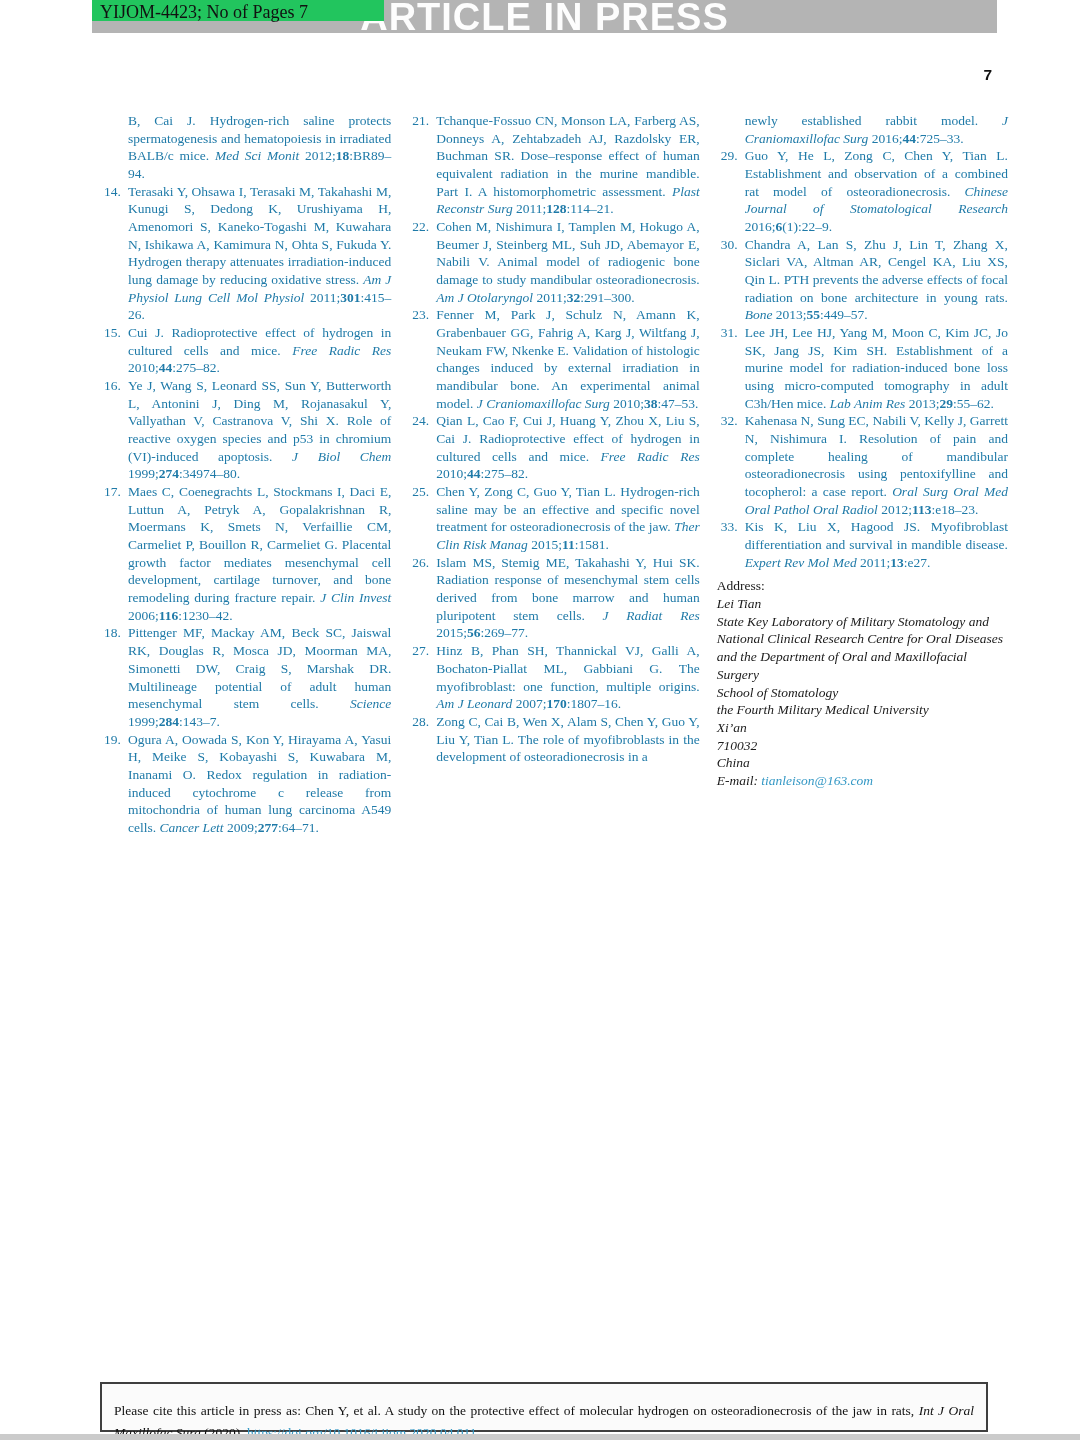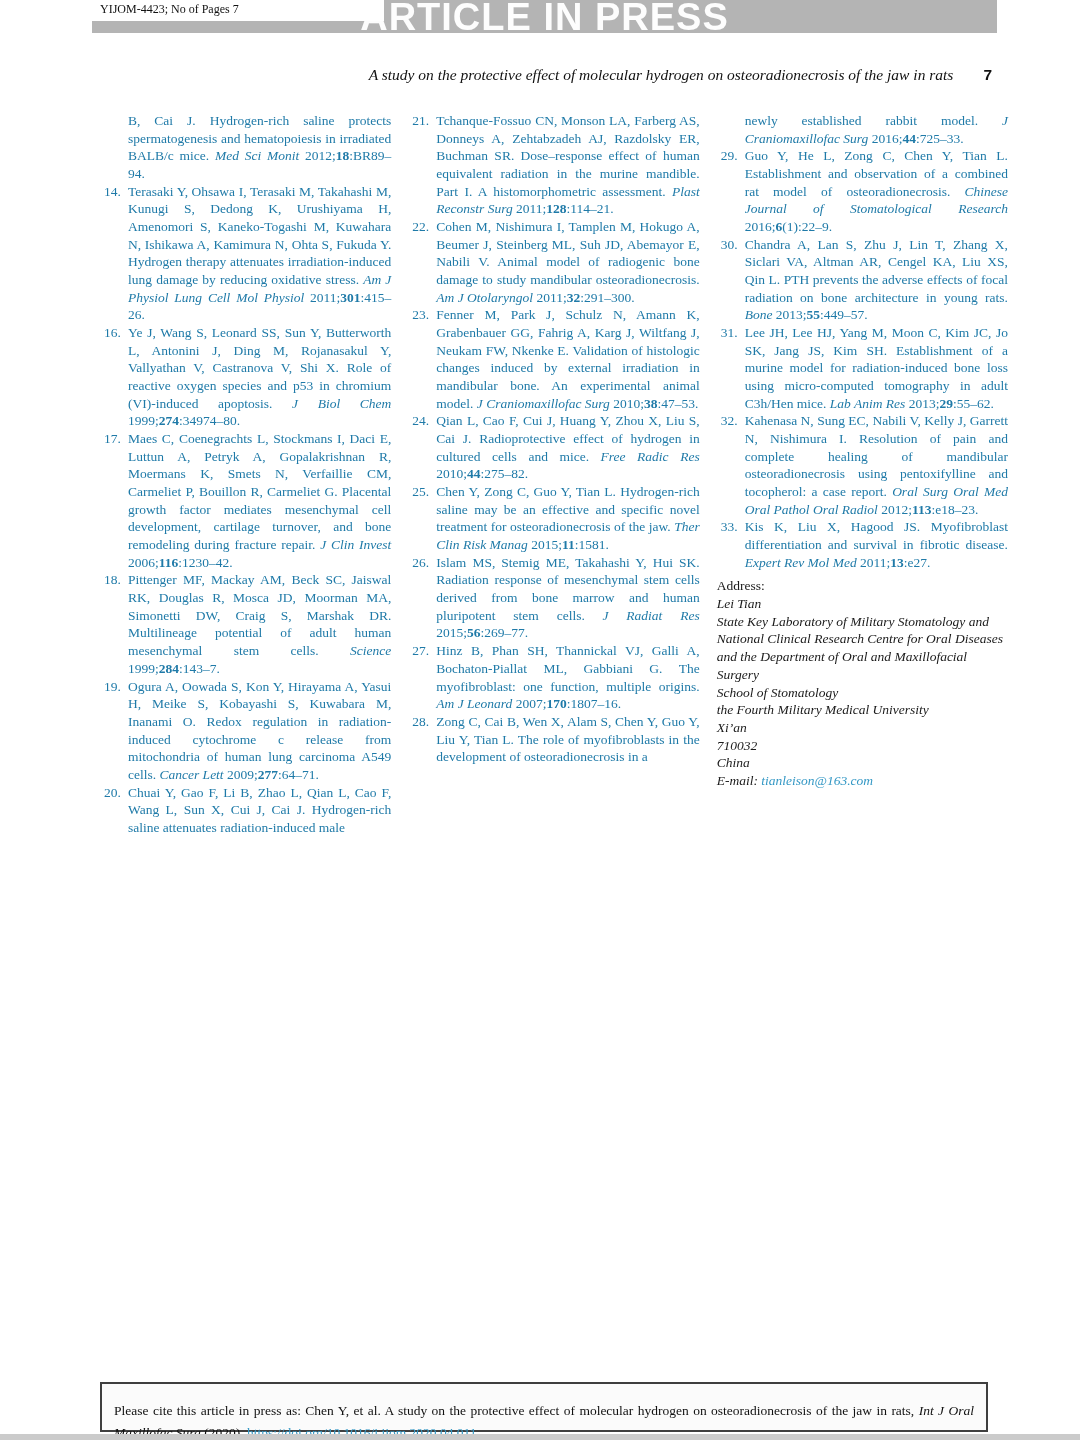--- a/index.html
+++ b/index.html
@@ -24,22 +24,22 @@
   }
   .banner-text{
     position:absolute;left:0;top:1px;width:100%;height:33px;
     text-align:center;
     font-family:"Liberation Sans", sans-serif;
     font-weight:bold;font-size:38px;letter-spacing:1px;
     color:#fdfdfd;line-height:33px;
   }
   .idbox{
     position:absolute;left:0;top:0;width:292px;height:21px;
-    background:#ffffff;
-    font-size:12px;color:#111;
+    background:#22c55e;
+    font-size:18px;color:#111;
     padding:2px 0 0 8px;
     white-space:nowrap;
   }
   
   .titlerow{
     position:absolute;left:95px;top:66px;width:905px;height:22px;
     display:flex;align-items:baseline;justify-content:flex-end;
     padding-right:8px;
   }
   .running-title{
@@ -98,52 +98,51 @@
 </style>
 </head>
 <body>
 
 <div class="band">
   <div class="banner-text">ARTICLE IN PRESS</div>
   <div class="idbox">YIJOM-4423; No of Pages 7</div>
 </div>
 
 <div class="titlerow">
-  <div class="running-title">A study on the protective effect of molecular hydrogen on osteoradionecrosis of the jaw in rats</div>
   <div class="pagenum">7</div>
 </div>
 
 <div class="refs">
   <div class="refcol">
       <div class="ref-item"><span class="ref-num"></span><span class="seg seg-r">B, Cai J. Hydrogen-rich saline protects spermatogenesis and hematopoiesis in irradiated BALB/c mice. </span><span class="seg seg-i">Med Sci Monit</span><span class="seg seg-r"> 2012;</span><span class="seg seg-b">18</span><span class="seg seg-r">:BR89–94.</span></div>
       <div class="ref-item"><span class="ref-num">14.</span><span class="seg seg-r">Terasaki Y, Ohsawa I, Terasaki M, Takahashi M, Kunugi S, Dedong K, Urushiyama H, Amenomori S, Kaneko-Togashi M, Kuwahara N, Ishikawa A, Kamimura N, Ohta S, Fukuda Y. Hydrogen therapy attenuates irradiation-induced lung damage by reducing oxidative stress. </span><span class="seg seg-i">Am J Physiol Lung Cell Mol Physiol</span><span class="seg seg-r"> 2011;</span><span class="seg seg-b">301</span><span class="seg seg-r">:415–26.</span></div>
+      <div class="ref-item"><span class="ref-num">15.</span><span class="seg seg-r">Cui J. Radioprotective effect of hydrogen in cultured cells and mice. </span><span class="seg seg-i">Free Radic Res</span><span class="seg seg-r"> 2010;</span><span class="seg seg-b">44</span><span class="seg seg-r">:275–82.</span></div>
       <div class="ref-item"><span class="ref-num">16.</span><span class="seg seg-r">Ye J, Wang S, Leonard SS, Sun Y, Butterworth L, Antonini J, Ding M, Rojanasakul Y, Vallyathan V, Castranova V, Shi X. Role of reactive oxygen species and p53 in chromium (VI)-induced apoptosis. </span><span class="seg seg-i">J Biol Chem</span><span class="seg seg-r"> 1999;</span><span class="seg seg-b">274</span><span class="seg seg-r">:34974–80.</span></div>
       <div class="ref-item"><span class="ref-num">17.</span><span class="seg seg-r">Maes C, Coenegrachts L, Stockmans I, Daci E, Luttun A, Petryk A, Gopalakrishnan R, Moermans K, Smets N, Verfaillie CM, Carmeliet P, Bouillon R, Carmeliet G. Placental growth factor mediates mesenchymal cell development, cartilage turnover, and bone remodeling during fracture repair. </span><span class="seg seg-i">J Clin Invest</span><span class="seg seg-r"> 2006;</span><span class="seg seg-b">116</span><span class="seg seg-r">:1230–42.</span></div>
       <div class="ref-item"><span class="ref-num">18.</span><span class="seg seg-r">Pittenger MF, Mackay AM, Beck SC, Jaiswal RK, Douglas R, Mosca JD, Moorman MA, Simonetti DW, Craig S, Marshak DR. Multilineage potential of adult human mesenchymal stem cells. </span><span class="seg seg-i">Science</span><span class="seg seg-r"> 1999;</span><span class="seg seg-b">284</span><span class="seg seg-r">:143–7.</span></div>
       <div class="ref-item"><span class="ref-num">19.</span><span class="seg seg-r">Ogura A, Oowada S, Kon Y, Hirayama A, Yasui H, Meike S, Kobayashi S, Kuwabara M, Inanami O. Redox regulation in radiation-induced cytochrome c release from mitochondria of human lung carcinoma A549 cells. </span><span class="seg seg-i">Cancer Lett</span><span class="seg seg-r"> 2009;</span><span class="seg seg-b">277</span><span class="seg seg-r">:64–71.</span></div>
-      <div class="ref-item"><span class="ref-num">20.</span><span class="seg seg-r">Chuai Y, Gao F, Li B, Zhao L, Qian L, Cao F, Wang L, Sun X, Cui J, Cai J. Hydrogen-rich saline attenuates radiation-induced male</span></div>
     </div>
   <div class="refcol">
       <div class="ref-item"><span class="ref-num">21.</span><span class="seg seg-r">Tchanque-Fossuo CN, Monson LA, Farberg AS, Donneys A, Zehtabzadeh AJ, Razdolsky ER, Buchman SR. Dose–response effect of human equivalent radiation in the murine mandible. Part I. A histomorphometric assessment. </span><span class="seg seg-i">Plast Reconstr Surg</span><span class="seg seg-r"> 2011;</span><span class="seg seg-b">128</span><span class="seg seg-r">:114–21.</span></div>
       <div class="ref-item"><span class="ref-num">22.</span><span class="seg seg-r">Cohen M, Nishimura I, Tamplen M, Hokugo A, Beumer J, Steinberg ML, Suh JD, Abemayor E, Nabili V. Animal model of radiogenic bone damage to study mandibular osteoradionecrosis. </span><span class="seg seg-i">Am J Otolaryngol</span><span class="seg seg-r"> 2011;</span><span class="seg seg-b">32</span><span class="seg seg-r">:291–300.</span></div>
       <div class="ref-item"><span class="ref-num">23.</span><span class="seg seg-r">Fenner M, Park J, Schulz N, Amann K, Grabenbauer GG, Fahrig A, Karg J, Wiltfang J, Neukam FW, Nkenke E. Validation of histologic changes induced by external irradiation in mandibular bone. An experimental animal model. </span><span class="seg seg-i">J Craniomaxillofac Surg</span><span class="seg seg-r"> 2010;</span><span class="seg seg-b">38</span><span class="seg seg-r">:47–53.</span></div>
       <div class="ref-item"><span class="ref-num">24.</span><span class="seg seg-r">Qian L, Cao F, Cui J, Huang Y, Zhou X, Liu S, Cai J. Radioprotective effect of hydrogen in cultured cells and mice. </span><span class="seg seg-i">Free Radic Res</span><span class="seg seg-r"> 2010;</span><span class="seg seg-b">44</span><span class="seg seg-r">:275–82.</span></div>
       <div class="ref-item"><span class="ref-num">25.</span><span class="seg seg-r">Chen Y, Zong C, Guo Y, Tian L. Hydrogen-rich saline may be an effective and specific novel treatment for osteoradionecrosis of the jaw. </span><span class="seg seg-i">Ther Clin Risk Manag</span><span class="seg seg-r"> 2015;</span><span class="seg seg-b">11</span><span class="seg seg-r">:1581.</span></div>
       <div class="ref-item"><span class="ref-num">26.</span><span class="seg seg-r">Islam MS, Stemig ME, Takahashi Y, Hui SK. Radiation response of mesenchymal stem cells derived from bone marrow and human pluripotent stem cells. </span><span class="seg seg-i">J Radiat Res</span><span class="seg seg-r"> 2015;</span><span class="seg seg-b">56</span><span class="seg seg-r">:269–77.</span></div>
       <div class="ref-item"><span class="ref-num">27.</span><span class="seg seg-r">Hinz B, Phan SH, Thannickal VJ, Galli A, Bochaton-Piallat ML, Gabbiani G. The myofibroblast: one function, multiple origins. </span><span class="seg seg-i">Am J Leonard</span><span class="seg seg-r"> 2007;</span><span class="seg seg-b">170</span><span class="seg seg-r">:1807–16.</span></div>
       <div class="ref-item"><span class="ref-num">28.</span><span class="seg seg-r">Zong C, Cai B, Wen X, Alam S, Chen Y, Guo Y, Liu Y, Tian L. The role of myofibroblasts in the development of osteoradionecrosis in a</span></div>
     </div>
   <div class="refcol">
     <div>
         <div class="ref-item"><span class="ref-num"></span><span class="seg seg-r">newly established rabbit model. </span><span class="seg seg-i">J Craniomaxillofac Surg</span><span class="seg seg-r"> 2016;</span><span class="seg seg-b">44</span><span class="seg seg-r">:725–33.</span></div>
         <div class="ref-item"><span class="ref-num">29.</span><span class="seg seg-r">Guo Y, He L, Zong C, Chen Y, Tian L. Establishment and observation of a combined rat model of osteoradionecrosis. </span><span class="seg seg-i">Chinese Journal of Stomatological Research</span><span class="seg seg-r"> 2016;</span><span class="seg seg-b">6</span><span class="seg seg-r">(1):22–9.</span></div>
         <div class="ref-item"><span class="ref-num">30.</span><span class="seg seg-r">Chandra A, Lan S, Zhu J, Lin T, Zhang X, Siclari VA, Altman AR, Cengel KA, Liu XS, Qin L. PTH prevents the adverse effects of focal radiation on bone architecture in young rats. </span><span class="seg seg-i">Bone</span><span class="seg seg-r"> 2013;</span><span class="seg seg-b">55</span><span class="seg seg-r">:449–57.</span></div>
         <div class="ref-item"><span class="ref-num">31.</span><span class="seg seg-r">Lee JH, Lee HJ, Yang M, Moon C, Kim JC, Jo SK, Jang JS, Kim SH. Establishment of a murine model for radiation-induced bone loss using micro-computed tomography in adult C3h/Hen mice. </span><span class="seg seg-i">Lab Anim Res</span><span class="seg seg-r"> 2013;</span><span class="seg seg-b">29</span><span class="seg seg-r">:55–62.</span></div>
         <div class="ref-item"><span class="ref-num">32.</span><span class="seg seg-r">Kahenasa N, Sung EC, Nabili V, Kelly J, Garrett N, Nishimura I. Resolution of pain and complete healing of mandibular osteoradionecrosis using pentoxifylline and tocopherol: a case report. </span><span class="seg seg-i">Oral Surg Oral Med Oral Pathol Oral Radiol</span><span class="seg seg-r"> 2012;</span><span class="seg seg-b">113</span><span class="seg seg-r">:e18–23.</span></div>
-        <div class="ref-item"><span class="ref-num">33.</span><span class="seg seg-r">Kis K, Liu X, Hagood JS. Myofibroblast differentiation and survival in fibrotic disease. </span><span class="seg seg-i">Expert Rev Mol Med</span><span class="seg seg-r"> 2011;</span><span class="seg seg-b">13</span><span class="seg seg-r">:e27.</span></div>
+        <div class="ref-item"><span class="ref-num">33.</span><span class="seg seg-r">Kis K, Liu X, Hagood JS. Myofibroblast differentiation and survival in mandible disease. </span><span class="seg seg-i">Expert Rev Mol Med</span><span class="seg seg-r"> 2011;</span><span class="seg seg-b">13</span><span class="seg seg-r">:e27.</span></div>
       </div>
     <div class="address">
       <div class="addr-label">Address:</div>
       <div>
           <div class="addr-line">Lei Tian</div>
           <div class="addr-line">State Key Laboratory of Military Stomatology and National Clinical Research Centre for Oral Diseases</div>
           <div class="addr-line">and the Department of Oral and Maxillofacial Surgery</div>
           <div class="addr-line">School of Stomatology</div>
           <div class="addr-line">the Fourth Military Medical University</div>
           <div class="addr-line">Xi’an</div>

